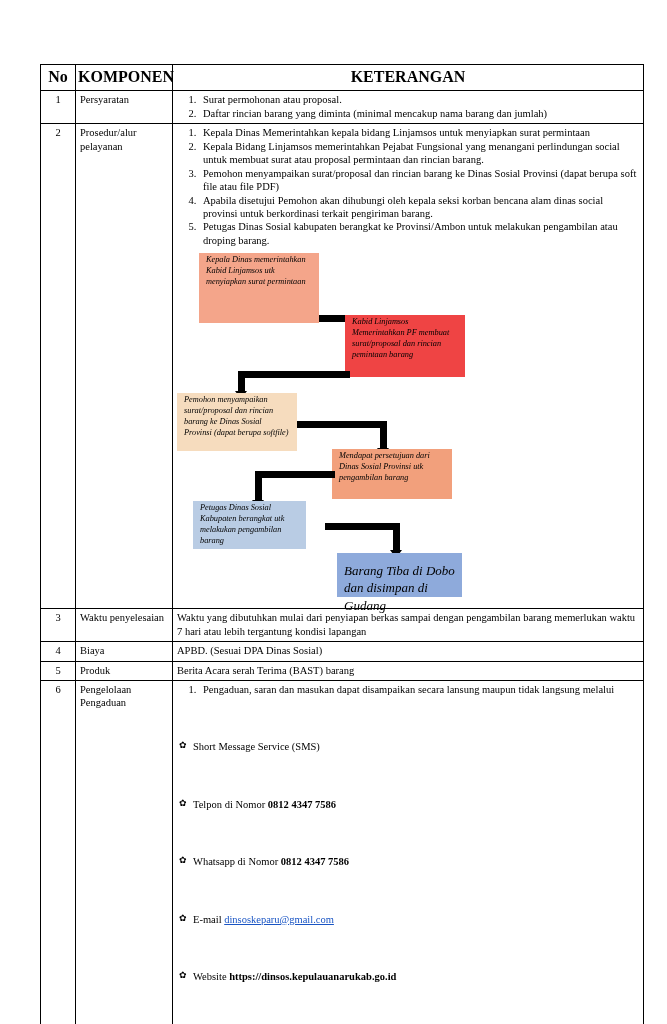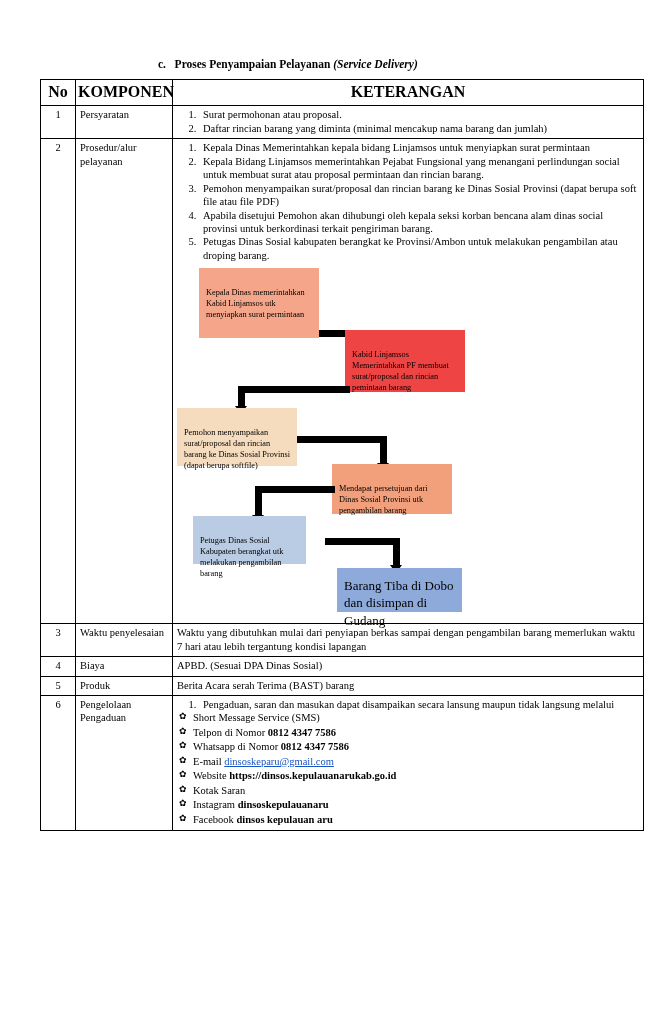--- a/index.html
+++ b/index.html
@@ -82,22 +82,23 @@
     position: relative;
     height: 350px;
     margin-top: 6px;
     margin-bottom: 2px;
   }
   .fbox {
     position: absolute;
     box-sizing: border-box;
     font-size: 8.3px;
     line-height: 1.32;
-    padding: 20px 7px;
+    padding: 2px 7px;
     color: #000;
+    font-style: italic;
   }
   .fbox.salmon { background: #f4a58a; }
   .fbox.gray { background: #ef4444; }
   .fbox.tan { background: #f6dcbe; }
   .fbox.orange { background: #f2a07c; }
   .fbox.blue1 { background: #b9cce4; }
   .fbox.blue2 { background: #8eaadb; }
 
   .arrow {
     position: absolute;
@@ -114,20 +115,21 @@
   }
 
   ul.bullets {
     margin: 0;
     padding-left: 16px;
     list-style: none;
   }
   ul.bullets > li {
     position: relative;
     margin-bottom: 1px;
+    margin-top: 44px;
   }
   ul.bullets > li:before {
     content: "\273F";
     position: absolute;
     left: -14px;
     top: 0;
     font-size: 9px;
   }
   .bold { font-weight: bold; }
   a.link {
@@ -138,26 +140,20 @@
     padding-left: 26px;
     margin-top: 0px;
   }
 </style>
 </head>
 <body>
 
 <div class="page">
 
 
-  <div class="sub-title">
-    <span>c.</span>
-    &nbsp;
-    <span>Proses Penyampaian Pelayanan</span>
-    <span class="italic">(Service Delivery)</span>
-  </div>
 
   <table class="main">
     <thead>
       <tr>
         <th class="col-no">No</th>
         <th class="col-komp">KOMPONEN</th>
         <th class="col-ket">KETERANGAN</th>
       </tr>
     </thead>
     <tbody>

